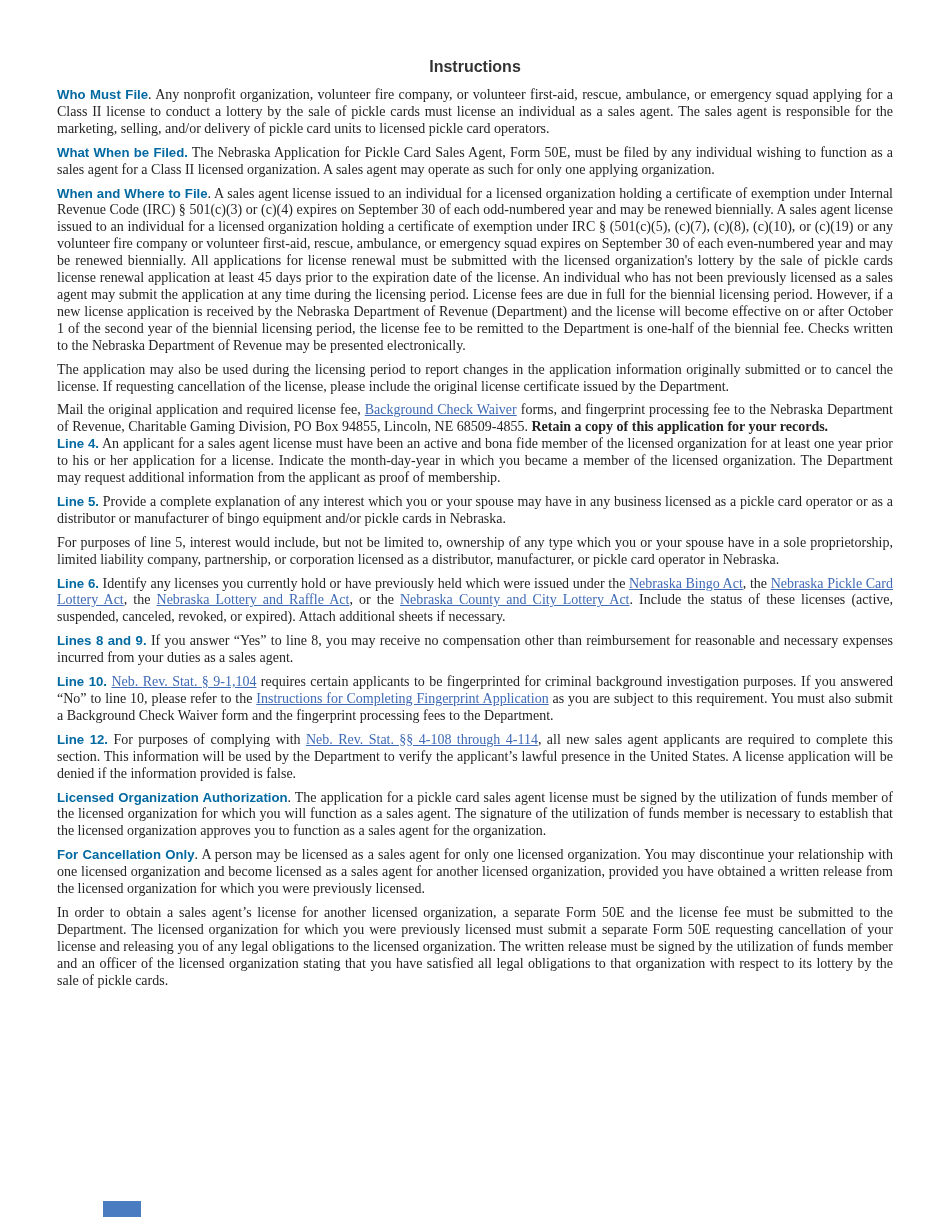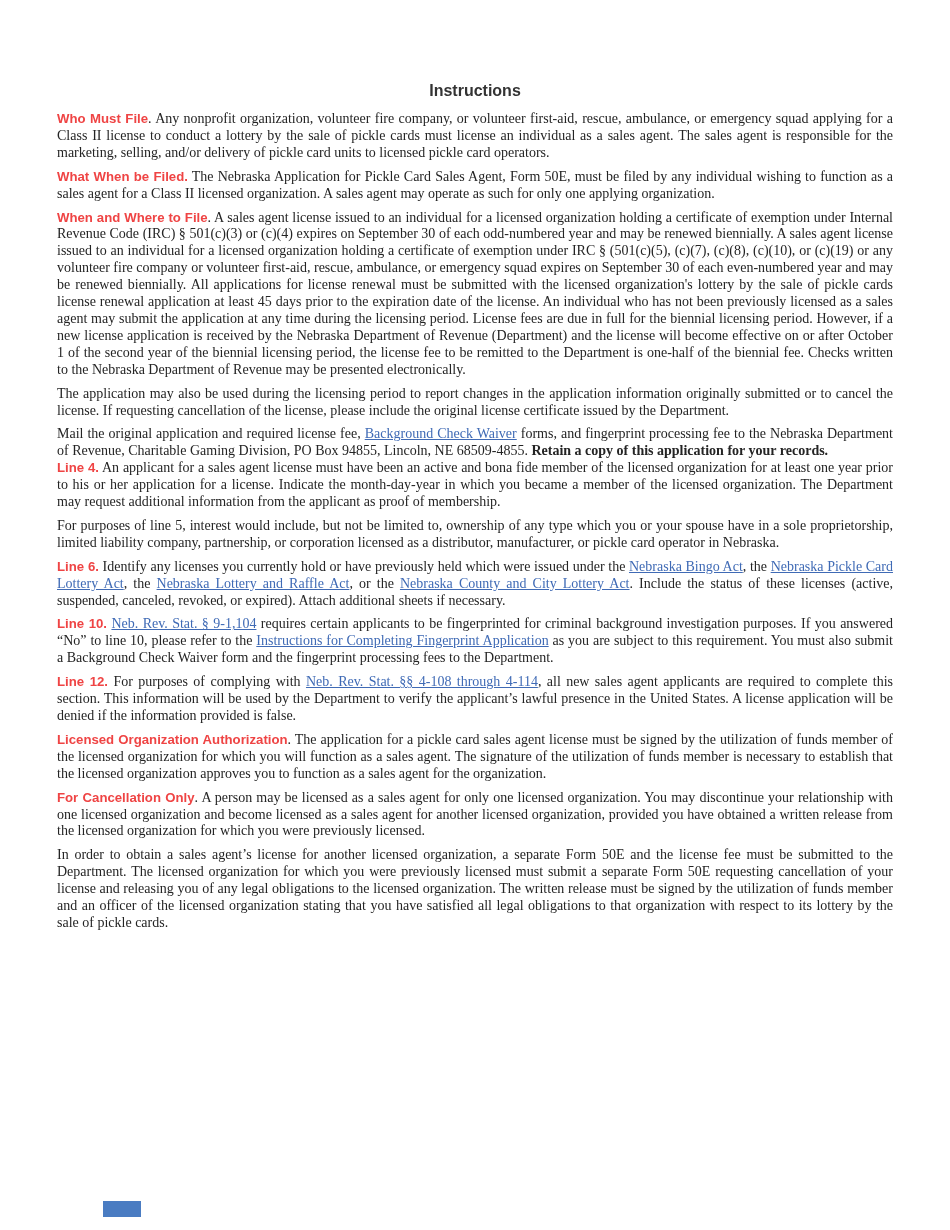--- a/index.html
+++ b/index.html
@@ -14,21 +14,21 @@
     background: #ffffff;
     overflow: hidden;
     font-family: "Liberation Serif", serif;
     color: #242424;
   }
   .content {
     position: absolute;
     left: 57px;
     top: 0;
     width: 836px;
-    padding-top: 82px;
+    padding-top: 58px;
   }
   .doc-title {
     font-family: "Liberation Sans", sans-serif;
     font-weight: bold;
     font-size: 16px;
     text-align: center;
     color: #333333;
     margin: 0 0 11px 0;
   }
   .section-title {
@@ -43,21 +43,21 @@
     font-size: 14px;
     line-height: 16.9px;
     text-align: justify;
     margin: 0 0 7px 0;
   }
   p.para:last-child { margin-bottom: 0; }
   .lead {
     font-family: "Liberation Sans", sans-serif;
     font-weight: bold;
     font-size: 13.2px;
-    color: #ef4444;
+    color: #0369a1;
   }
   .bold {
     font-weight: bold;
   }
   a.doc-link {
     color: var(--link-color, #3f6ab5);
     text-decoration: underline;
     cursor: pointer;
   }
   .footer-mark {
@@ -77,22 +77,24 @@
     <div class="doc-title">Instructions</div>
     <div id="intro-section">
         <p class="para"><span class="lead">Who Must File</span><span class="text">. Any nonprofit organization, volunteer fire company, or volunteer first-aid, rescue, ambulance, or emergency squad applying for a Class II license to conduct a lottery by the sale of pickle cards must license an individual as a sales agent. The sales agent is responsible for the marketing, selling, and/or delivery of pickle card units to licensed pickle card operators.</span></p>
         <p class="para"><span class="lead">What When be Filed.</span><span class="text"> The Nebraska Application for Pickle Card Sales Agent, Form 50E, must be filed by any individual wishing to function as a sales agent for a Class II licensed organization. A sales agent may operate as such for only one applying organization.</span></p>
         <p class="para"><span class="lead">When and Where to File</span><span class="text">. A sales agent license issued to an individual for a licensed organization holding a certificate of exemption under Internal Revenue Code (IRC) § 501(c)(3) or (c)(4) expires on September 30 of each odd-numbered year and may be renewed biennially. A sales agent license issued to an individual for a licensed organization holding a certificate of exemption under IRC § (501(c)(5), (c)(7), (c)(8), (c)(10), or (c)(19) or any volunteer fire company or volunteer first-aid, rescue, ambulance, or emergency squad expires on September 30 of each even-numbered year and may be renewed biennially. All applications for license renewal must be submitted with the licensed organization's lottery by the sale of pickle cards license renewal application at least 45 days prior to the expiration date of the license. An individual who has not been previously licensed as a sales agent may submit the application at any time during the licensing period. License fees are due in full for the biennial licensing period. However, if a new license application is received by the Nebraska Department of Revenue (Department) and the license will become effective on or after October 1 of the second year of the biennial licensing period, the license fee to be remitted to the Department is one-half of the biennial fee. Checks written to the Nebraska Department of Revenue may be presented electronically.</span></p>
         <p class="para"><span class="text">The application may also be used during the licensing period to report changes in the application information originally submitted or to cancel the license. If requesting cancellation of the license, please include the original license certificate issued by the Department.</span></p>
         <p class="para"><span class="text">Mail the original application and required license fee, </span><a class="doc-link">Background Check Waiver</a><span class="text"> forms, and fingerprint processing fee to the Nebraska Department of Revenue, Charitable Gaming Division, PO Box 94855, Lincoln, NE 68509-4855. </span><span class="bold">Retain a copy of this application for your records.</span></p>
       </div>
     <div id="specific-section">
         <p class="para"><span class="lead">Line 4.</span><span class="text"> An applicant for a sales agent license must have been an active and bona fide member of the licensed organization for at least one year prior to his or her application for a license. Indicate the month-day-year in which you became a member of the licensed organization. The Department may request additional information from the applicant as proof of membership.</span></p>
+        <p class="para"><span class="lead">Line 5.</span><span class="text"> Provide a complete explanation of any interest which you or your spouse may have in any business licensed as a pickle card operator or as a distributor or manufacturer of bingo equipment and/or pickle cards in Nebraska.</span></p>
         <p class="para"><span class="text">For purposes of line 5, interest would include, but not be limited to, ownership of any type which you or your spouse have in a sole proprietorship, limited liability company, partnership, or corporation licensed as a distributor, manufacturer, or pickle card operator in Nebraska.</span></p>
         <p class="para"><span class="lead">Line 6.</span><span class="text"> Identify any licenses you currently hold or have previously held which were issued under the </span><a class="doc-link">Nebraska Bingo Act</a><span class="text">, the </span><a class="doc-link">Nebraska Pickle Card Lottery Act</a><span class="text">, the </span><a class="doc-link">Nebraska Lottery and Raffle Act</a><span class="text">, or the </span><a class="doc-link">Nebraska County and City Lottery Act</a><span class="text">. Include the status of these licenses (active, suspended, canceled, revoked, or expired). Attach additional sheets if necessary.</span></p>
+        <p class="para"><span class="lead">Lines 8 and 9.</span><span class="text"> If you answer “Yes” to line 8, you may receive no compensation other than reimbursement for reasonable and necessary expenses incurred from your duties as a sales agent.</span></p>
         <p class="para"><span class="lead">Line 10.</span><span class="text"> </span><a class="doc-link">Neb. Rev. Stat. § 9-1,104</a><span class="text"> requires certain applicants to be fingerprinted for criminal background investigation purposes. If you answered “No” to line 10, please refer to the </span><a class="doc-link">Instructions for Completing Fingerprint Application</a><span class="text"> as you are subject to this requirement. You must also submit a Background Check Waiver form and the fingerprint processing fees to the Department.</span></p>
         <p class="para"><span class="lead">Line 12.</span><span class="text"> For purposes of complying with </span><a class="doc-link">Neb. Rev. Stat. §§ 4-108 through 4-114</a><span class="text">, all new sales agent applicants are required to complete this section. This information will be used by the Department to verify the applicant’s lawful presence in the United States. A license application will be denied if the information provided is false.</span></p>
         <p class="para"><span class="lead">Licensed Organization Authorization</span><span class="text">. The application for a pickle card sales agent license must be signed by the utilization of funds member of the licensed organization for which you will function as a sales agent. The signature of the utilization of funds member is necessary to establish that the licensed organization approves you to function as a sales agent for the organization.</span></p>
         <p class="para"><span class="lead">For Cancellation Only</span><span class="text">. A person may be licensed as a sales agent for only one licensed organization. You may discontinue your relationship with one licensed organization and become licensed as a sales agent for another licensed organization, provided you have obtained a written release from the licensed organization for which you were previously licensed.</span></p>
         <p class="para"><span class="text">In order to obtain a sales agent’s license for another licensed organization, a separate Form 50E and the license fee must be submitted to the Department. The licensed organization for which you were previously licensed must submit a separate Form 50E requesting cancellation of your license and releasing you of any legal obligations to the licensed organization. The written release must be signed by the utilization of funds member and an officer of the licensed organization stating that you have satisfied all legal obligations to that organization with respect to its lottery by the sale of pickle cards.</span></p>
       </div>
   </div>
   <div class="footer-mark"></div>
 </div>
 

